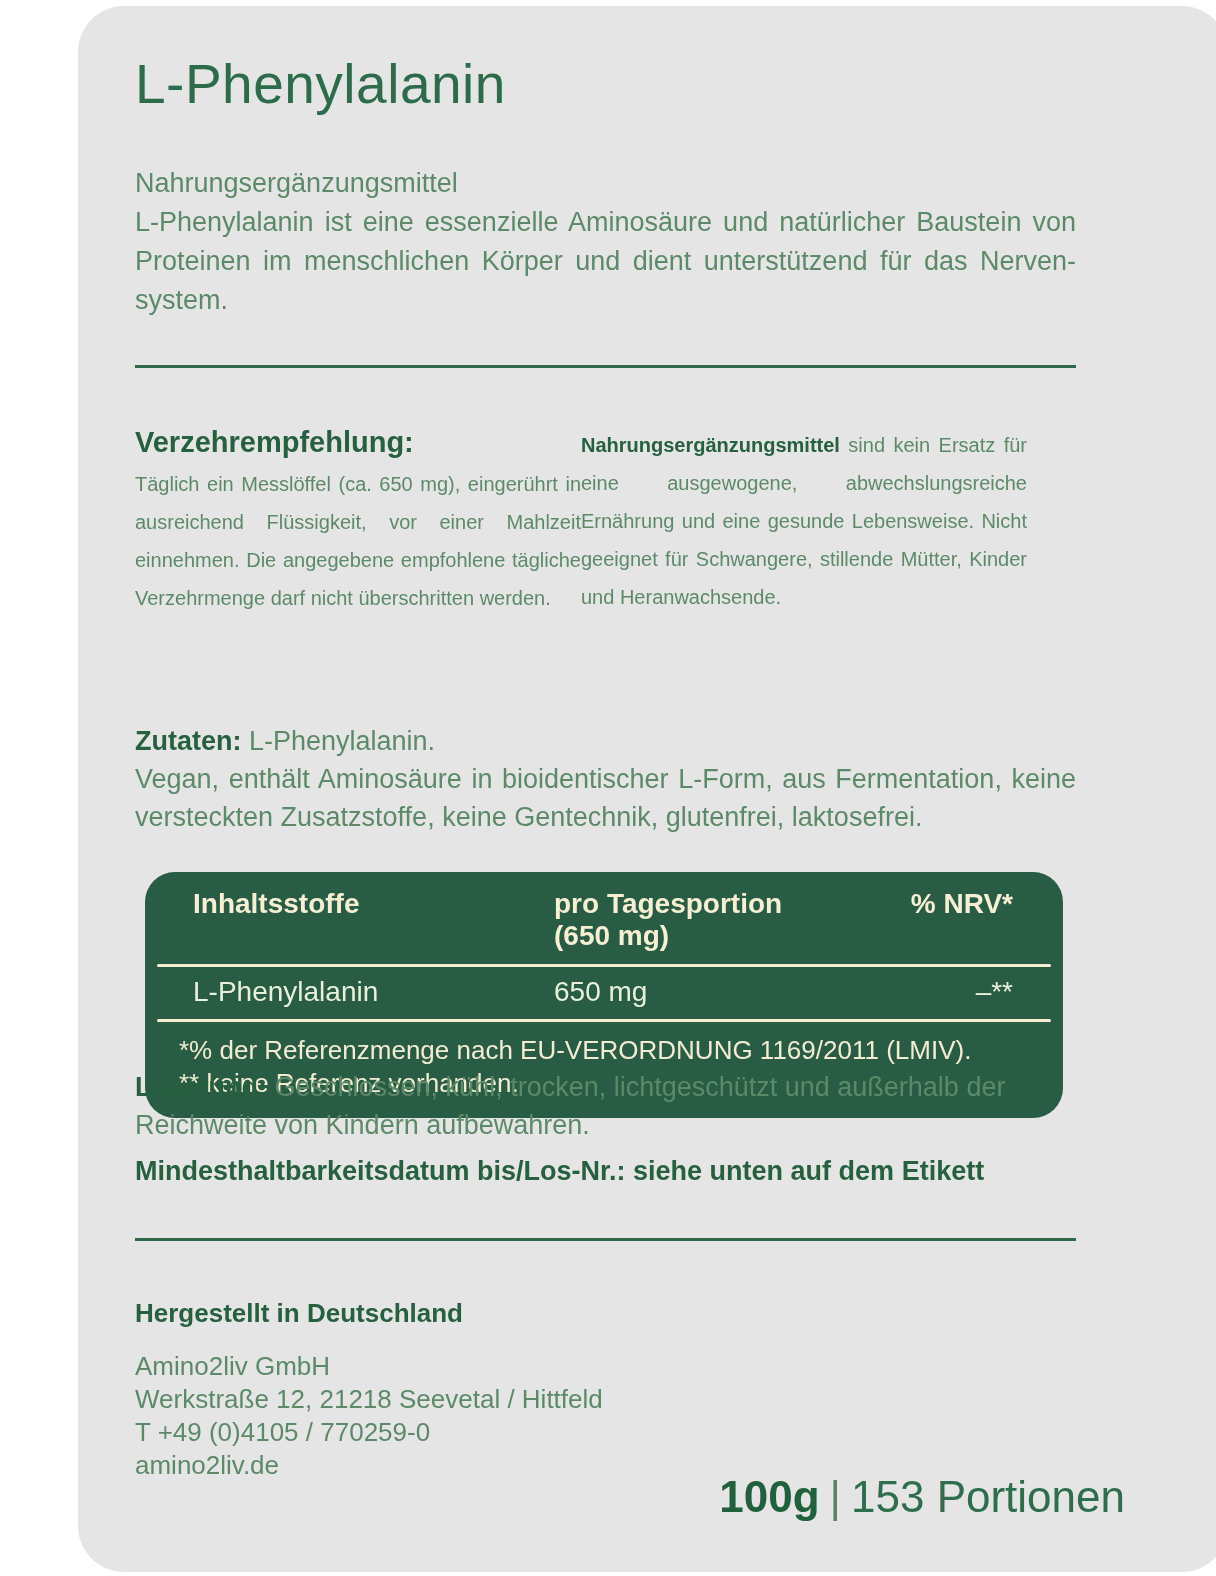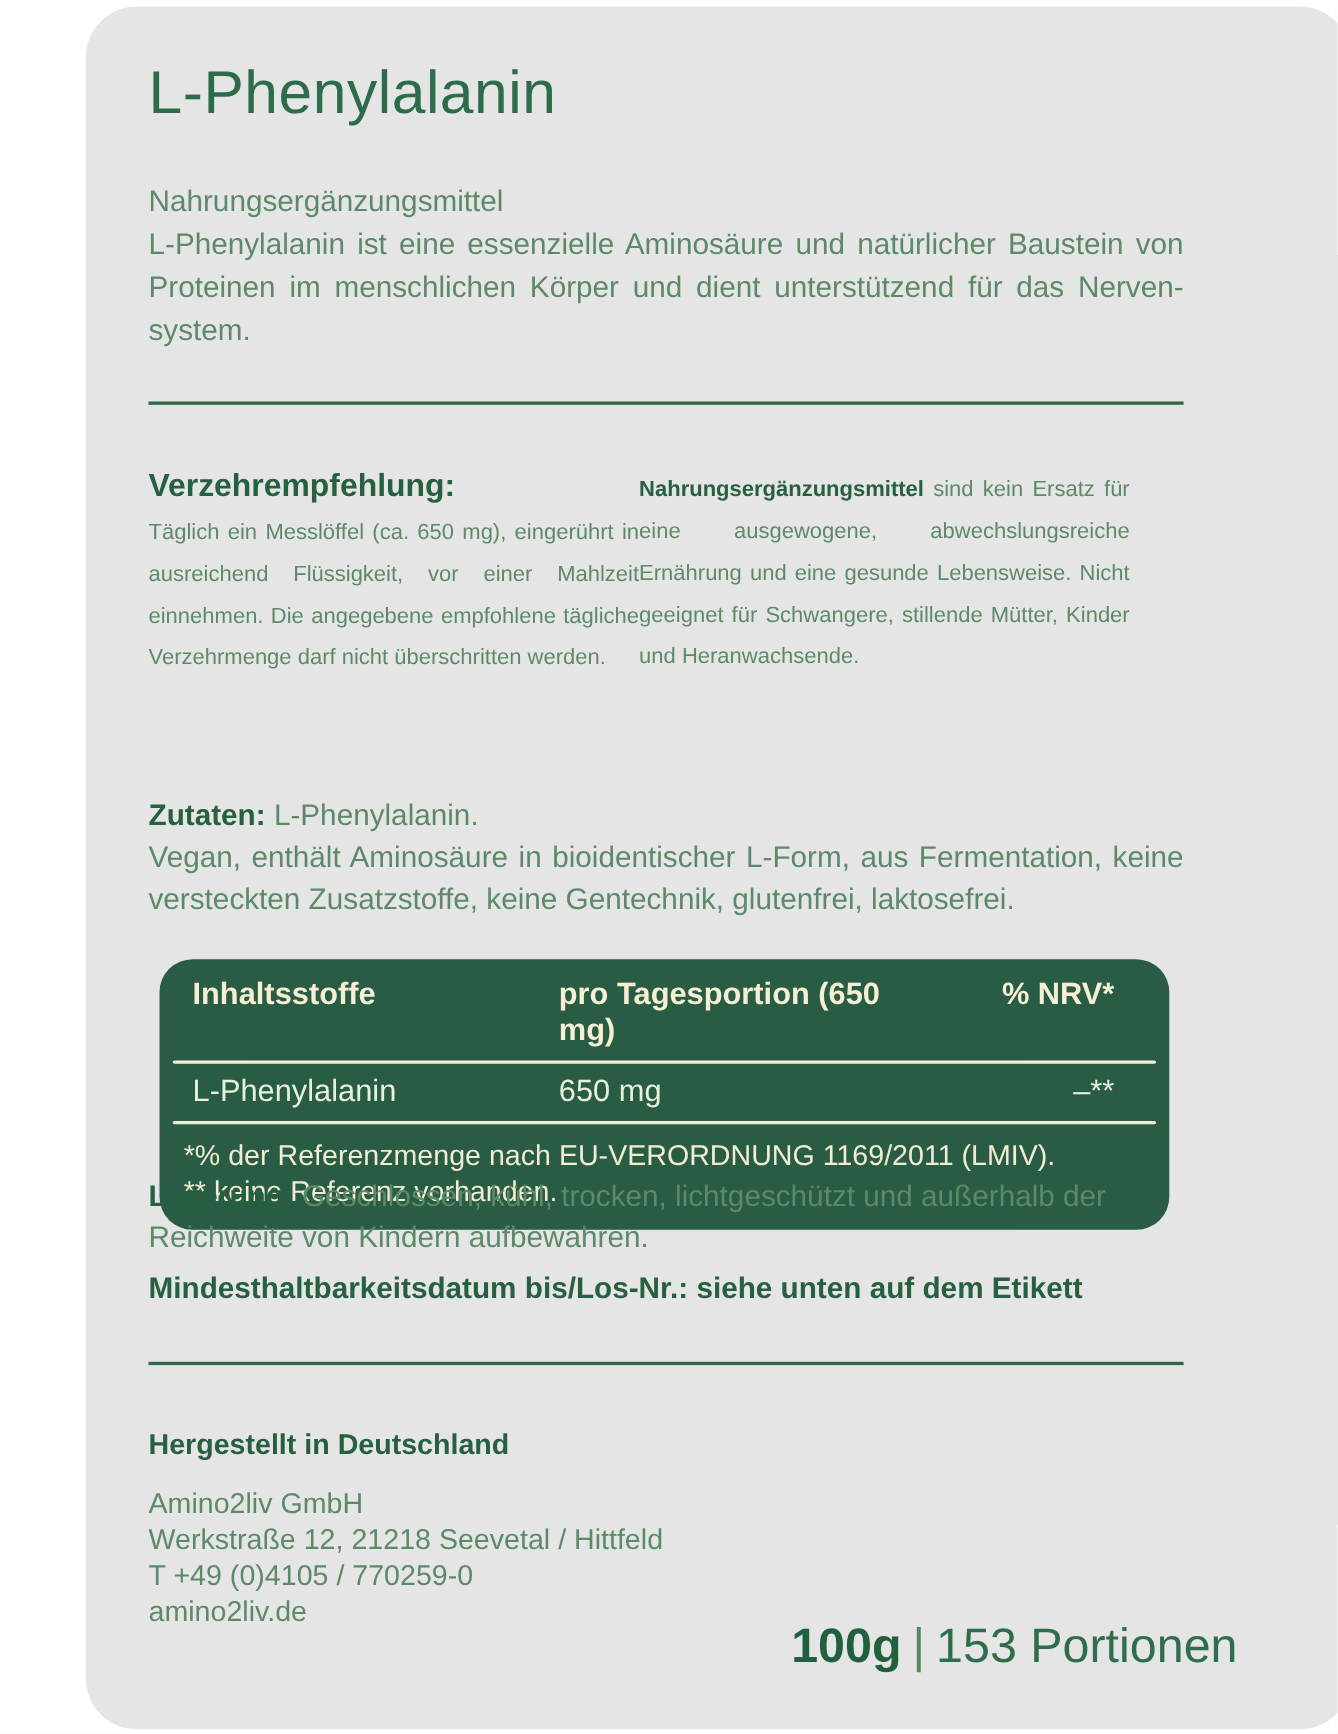--- a/index.html
+++ b/index.html
@@ -85,42 +85,43 @@
   .ntable {
     top: 866px; left: 67px; width: 918px;
     background: #295C44;
     border-radius: 30px;
     padding: 16px 0 18px 0;
     box-sizing: border-box;
   }
   .trow-grid {
     display: grid;
     grid-template-columns: 333px 1fr 160px;
-    padding: 0 50px 0 30px;
+    padding: 0 50px 0 48px;
     font-size: 28px;
+    gap: 28px;
   }
   .thead {
     font-weight: bold;
     color: #F6EFD4;
     padding-bottom: 12px;
   }
   .thead .cell-right, .tbody .cell-right { text-align: right; }
   .tbody {
     color: #E9F0DB;
     padding-top: 9px;
     padding-bottom: 11px;
   }
   .trule {
     height: 3px;
     background: #F4EDD2;
     margin: 0 12px;
     border-radius: 2px;
   }
   .tfoot {
-    padding: 12px 40px 0 22px;
+    padding: 12px 40px 0 34px;
     font-size: 26px;
     line-height: 33px;
     color: #F2ECD2;
   }
   .tfoot p { margin: 0; }
 
   .storage {
     top: 1062px; left: 57px; width: 941px;
     margin: 0;
     font-size: 27px;

